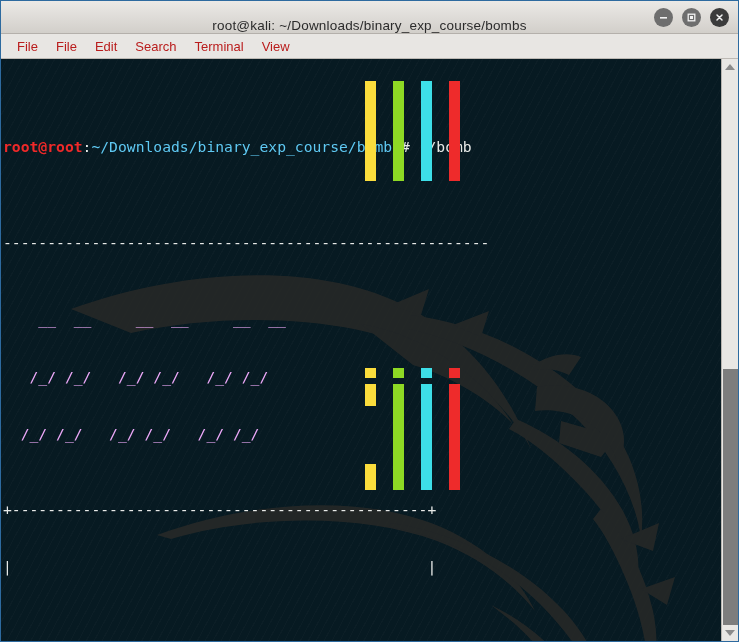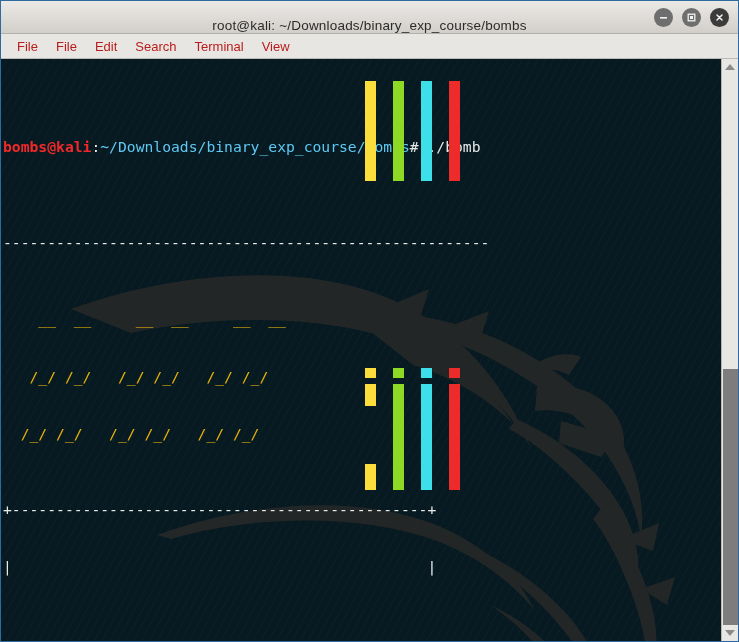--- a/index.html
+++ b/index.html
@@ -61,21 +61,21 @@
     position:relative; z-index:2;
     font-size:14.7px; line-height:19.1px;
     letter-spacing:0px;
     white-space:pre;
     color:#d4d8d6;
     padding:2px 0 0 2px;
   }
   .row{ height:19.1px; white-space:pre; position:relative; }
 
   
-  .c-red{color:#eab308}
+  .c-red{color:#f0abfc}
   .c-white{color:#e8eae8}
   .c-prompt-user{color:#ef2929; font-weight:bold}
   .c-prompt-path{color:#5fc9f3}
   .c-promptsym{color:#e8eae8}
 
   
   .wire{ position:absolute; z-index:3; width:11px; }
   .w-yellow{ background:#fbdd3c; }
   .w-green{ background:#8ed924; }
   .w-cyan{ background:#3ddfe8; }
@@ -152,21 +152,21 @@
                    C 452 464, 418 438, 376 422 C 300 394, 190 396, 110 420 Z"></path>
           <path d="M330 404 C 400 414, 470 452, 510 500 C 536 532, 548 566, 548 596
                    C 538 560, 514 520, 480 486 C 438 444, 386 418, 328 408 Z"></path>
           <path d="M430 486 C 472 506, 510 542, 530 582 L 516 596 C 502 560, 478 524, 448 500 Z"></path>
         </g>
       </svg>
 
       <div id="screen">
 
         
-        <div class="row"><span class="c-prompt-user">bombs@kali</span><span class="c-white">:</span><span class="c-prompt-path">~/Downloads/binary_exp_course/bombs</span><span class="c-promptsym">#</span><span class="c-white"> ./bomb</span></div>
+        <div class="row"><span class="c-prompt-user">root@root</span><span class="c-white">:</span><span class="c-prompt-path">~/Downloads/binary_exp_course/bombs</span><span class="c-promptsym">#</span><span class="c-white"> ./bomb</span></div>
 
         
         <div class="row"><span class="c-white">-------------------------------------------------------</span></div>
 
         <div class="row"><span class="c-red">    __  __     __  __     __  __</span></div>
         <div class="row"><span class="c-red">   /_/ /_/   /_/ /_/   /_/ /_/</span></div>
         <div class="row"><span class="c-red">  /_/ /_/   /_/ /_/   /_/ /_/</span></div>
 
         <div class="row"><span class="c-white">+-----------------------------------------------+</span></div>
         <div class="row"><span class="c-white">|                                               |</span></div>

